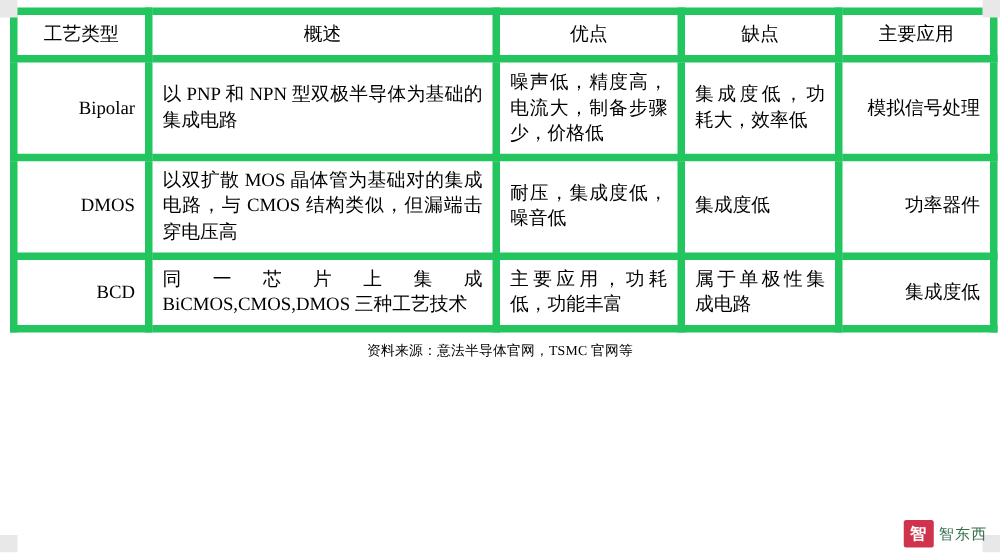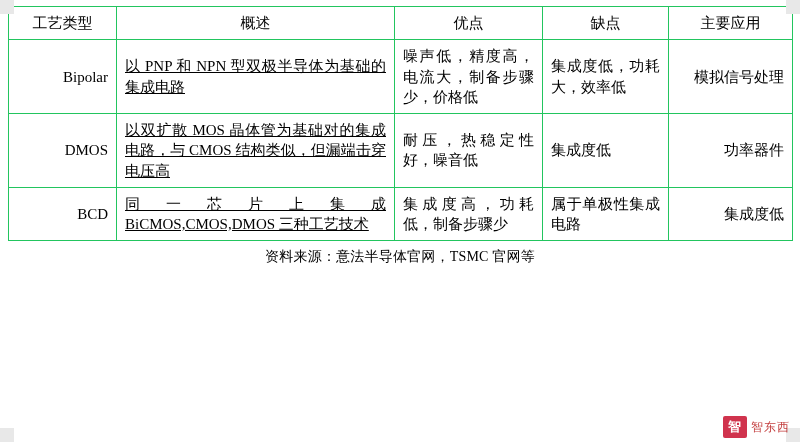--- a/index.html
+++ b/index.html
@@ -21,21 +21,21 @@
     height: 442px;
     box-sizing: border-box;
     padding: 6px 8px 0 8px;
   }
   table.spec-table {
     border-collapse: collapse;
     width: 784px;
     table-layout: fixed;
   }
   table.spec-table td, table.spec-table th {
-    border: 1px solid #22c55e;
+    border: 6px solid #22c55e;
     vertical-align: middle;
     padding: 6px 8px;
     font-size: 15px;
     line-height: 1.35;
     font-weight: normal;
   }
   thead th {
     text-align: center;
     font-weight: bold;
     font-size: 15.5px;
@@ -50,37 +50,36 @@
   td.type-cell {
     text-align: right;
     font-size: 15.5px;
     padding-left: 10px;
   }
   td.desc-cell {
     text-align: justify;
     text-align-last: left;
     padding-left: 10px;
     padding-right: 10px;
-    text-decoration: underline;
   }
   td.just-cell {
     text-align: justify;
     text-align-last: left;
     padding-left: 10px;
     padding-right: 10px;
   }
   td.app-cell {
     text-align: right;
     padding-left: 6px;
     padding-right: 6px;
     margin-left: 48px;
   }
   .source {
     margin-top: 7px;
-    font-size: 14px;
+    font-size: 11px;
     text-align: center;
     letter-spacing: 0.2px;
   }
   .watermark {
     position: absolute;
     right: 10px;
     bottom: 4px;
     display: flex;
     align-items: center;
     gap: 4px;
@@ -90,21 +89,21 @@
     background: #c8102e;
     color: #ffffff;
     font-family: "Liberation Sans", sans-serif;
     font-size: 13px;
     font-weight: bold;
     padding: 2px 5px;
     border-radius: 2px;
     letter-spacing: 1px;
   }
   .wm-text {
-    color: #b91c1c;
+    color: #14532d;
     font-family: "Liberation Sans", sans-serif;
     font-size: 12px;
     letter-spacing: 1px;
   }
   .corner-tl { position: absolute; left: 0; top: 0; width: 14px; height: 14px; background: #e8e8e8; }
   .corner-tr { position: absolute; right: 0; top: 0; width: 14px; height: 14px; background: #e8e8e8; }
   .corner-bl { position: absolute; left: 0; bottom: 0; width: 14px; height: 14px; background: #e8e8e8; }
   .corner-br { position: absolute; right: 0; bottom: 0; width: 14px; height: 14px; background: #e8e8e8; }
 </style>
 </head>
@@ -138,28 +137,28 @@
       <tr>
         <td class="type-cell">Bipolar</td>
         <td class="desc-cell">以 PNP 和 NPN 型双极半导体为基础的集成电路</td>
         <td class="just-cell">噪声低，精度高，电流大，制备步骤少，价格低</td>
         <td class="just-cell">集成度低，功耗大，效率低</td>
         <td class="app-cell">模拟信号处理</td>
       </tr>
       <tr>
         <td class="type-cell">DMOS</td>
         <td class="desc-cell">以双扩散 MOS 晶体管为基础对的集成电路，与 CMOS 结构类似，但漏端击穿电压高</td>
-        <td class="just-cell">耐压，热稳定性好，噪音低</td>
+        <td class="just-cell">耐压，集成度低，噪音低</td>
         <td class="just-cell">集成度低</td>
         <td class="app-cell">功率器件</td>
       </tr>
       <tr>
         <td class="type-cell">BCD</td>
         <td class="desc-cell">同 一 芯 片 上 集 成 BiCMOS,CMOS,DMOS 三种工艺技术</td>
-        <td class="just-cell">集成度高，功耗低，制备步骤少</td>
+        <td class="just-cell">主要应用，功耗低，功能丰富</td>
         <td class="just-cell">属于单极性集成电路</td>
         <td class="app-cell">集成度低</td>
       </tr>
     </tbody>
   </table>
 
   <div class="source">资料来源：意法半导体官网，TSMC 官网等</div>
 
   <div class="watermark">
     <span class="wm-badge">智</span>

